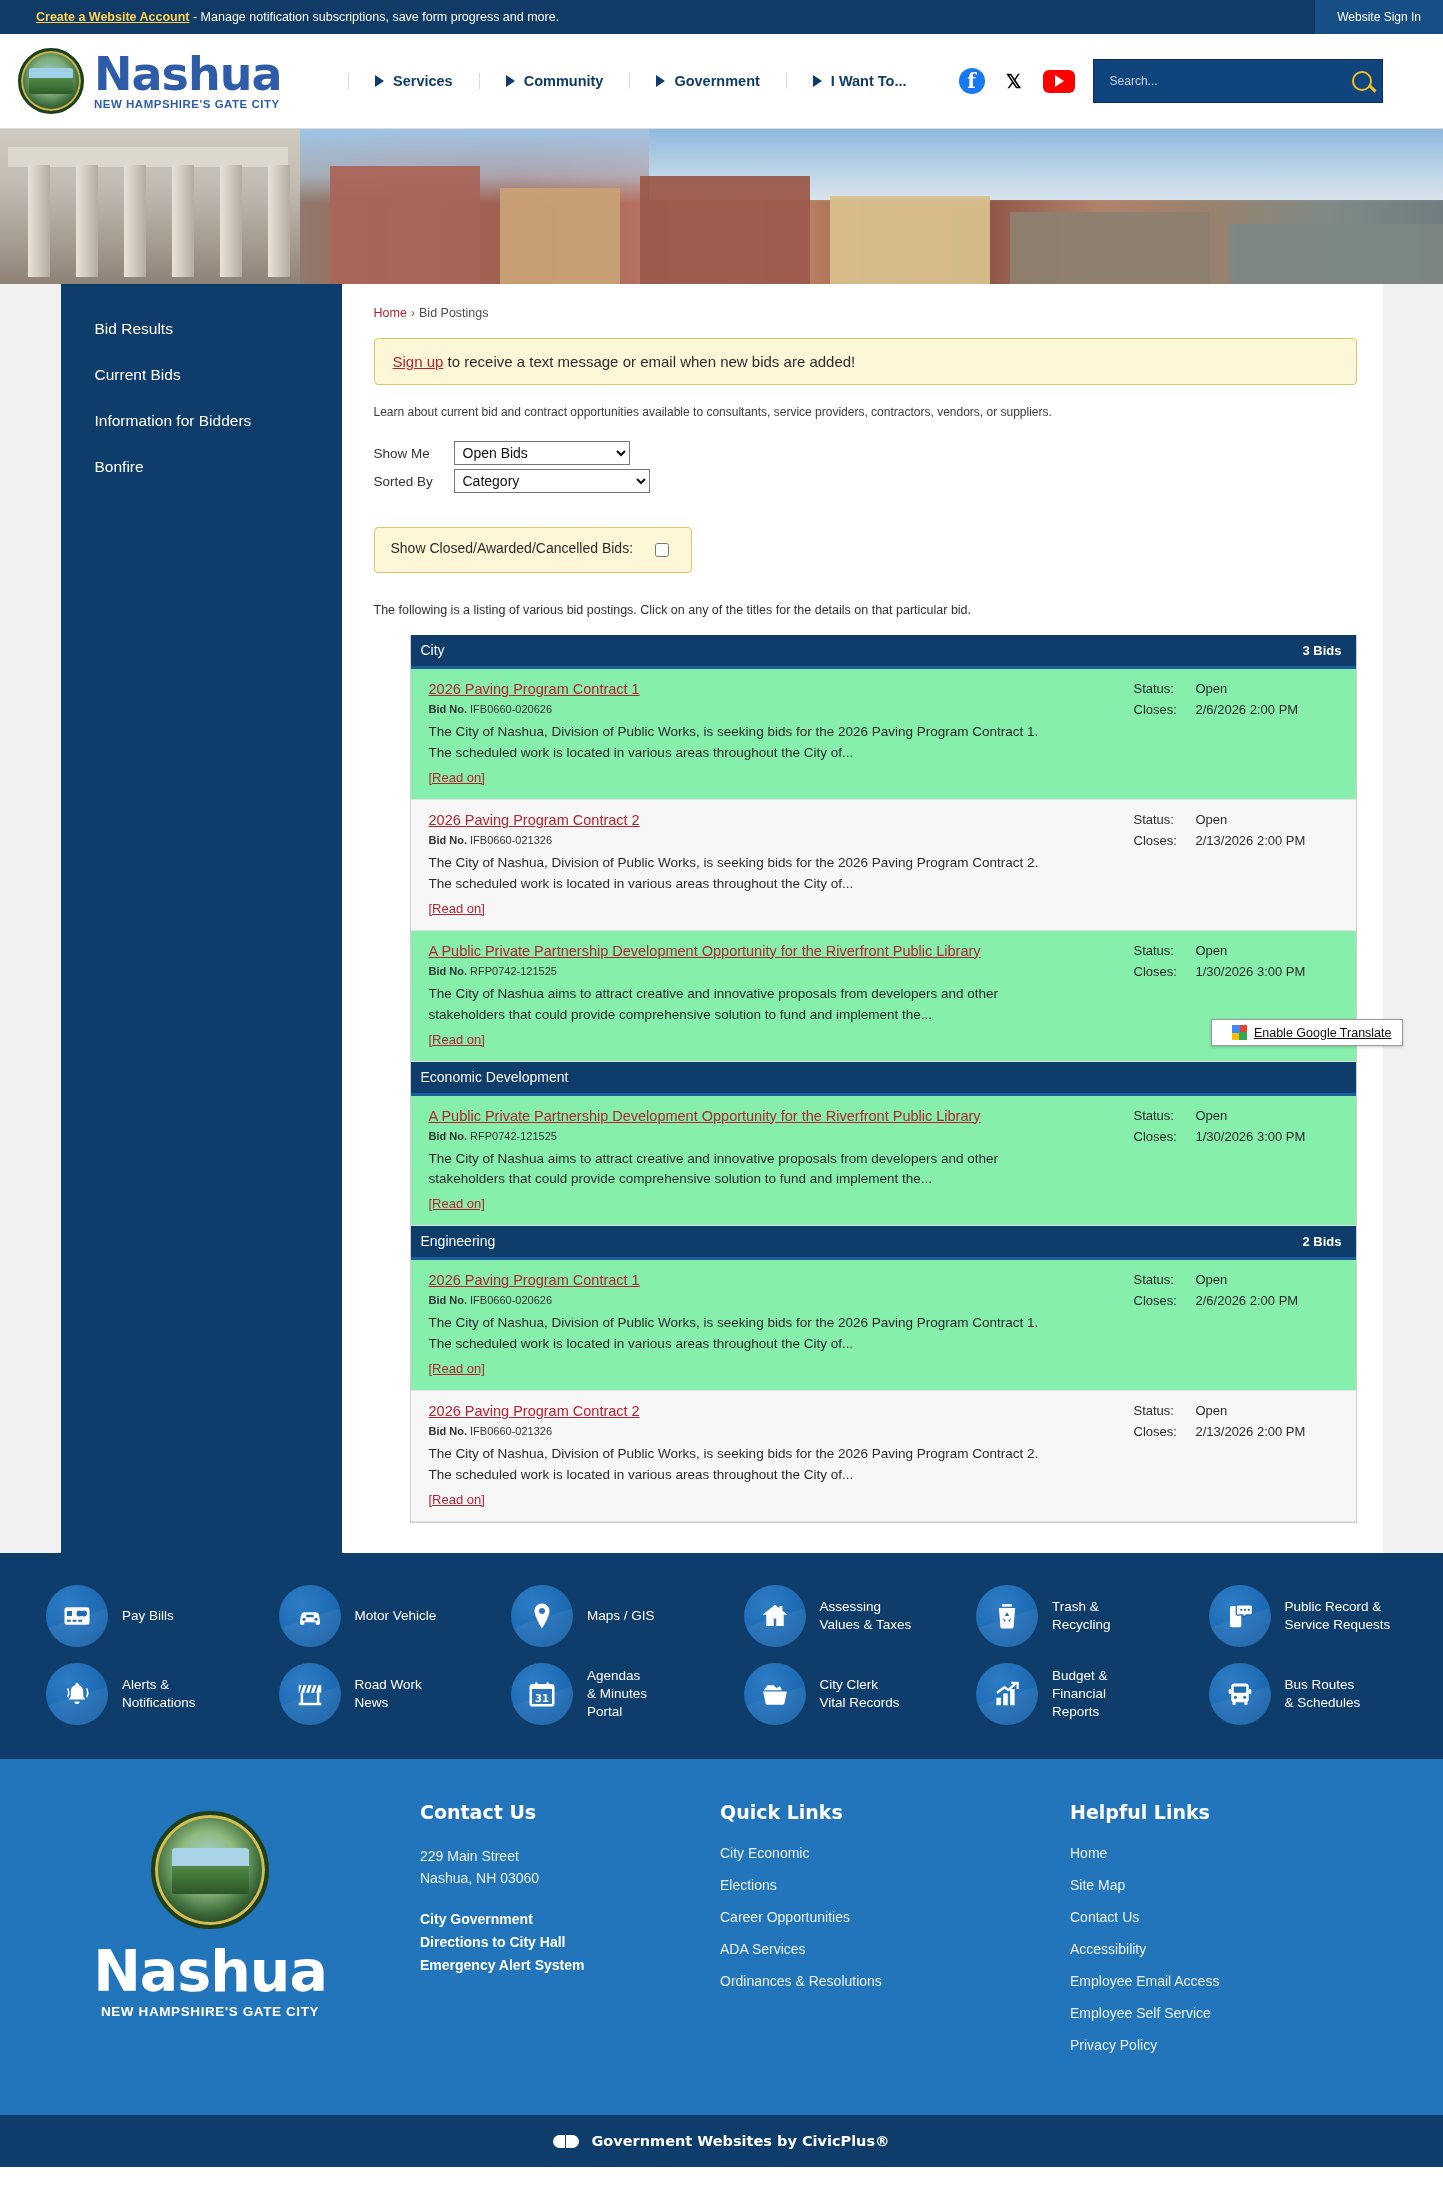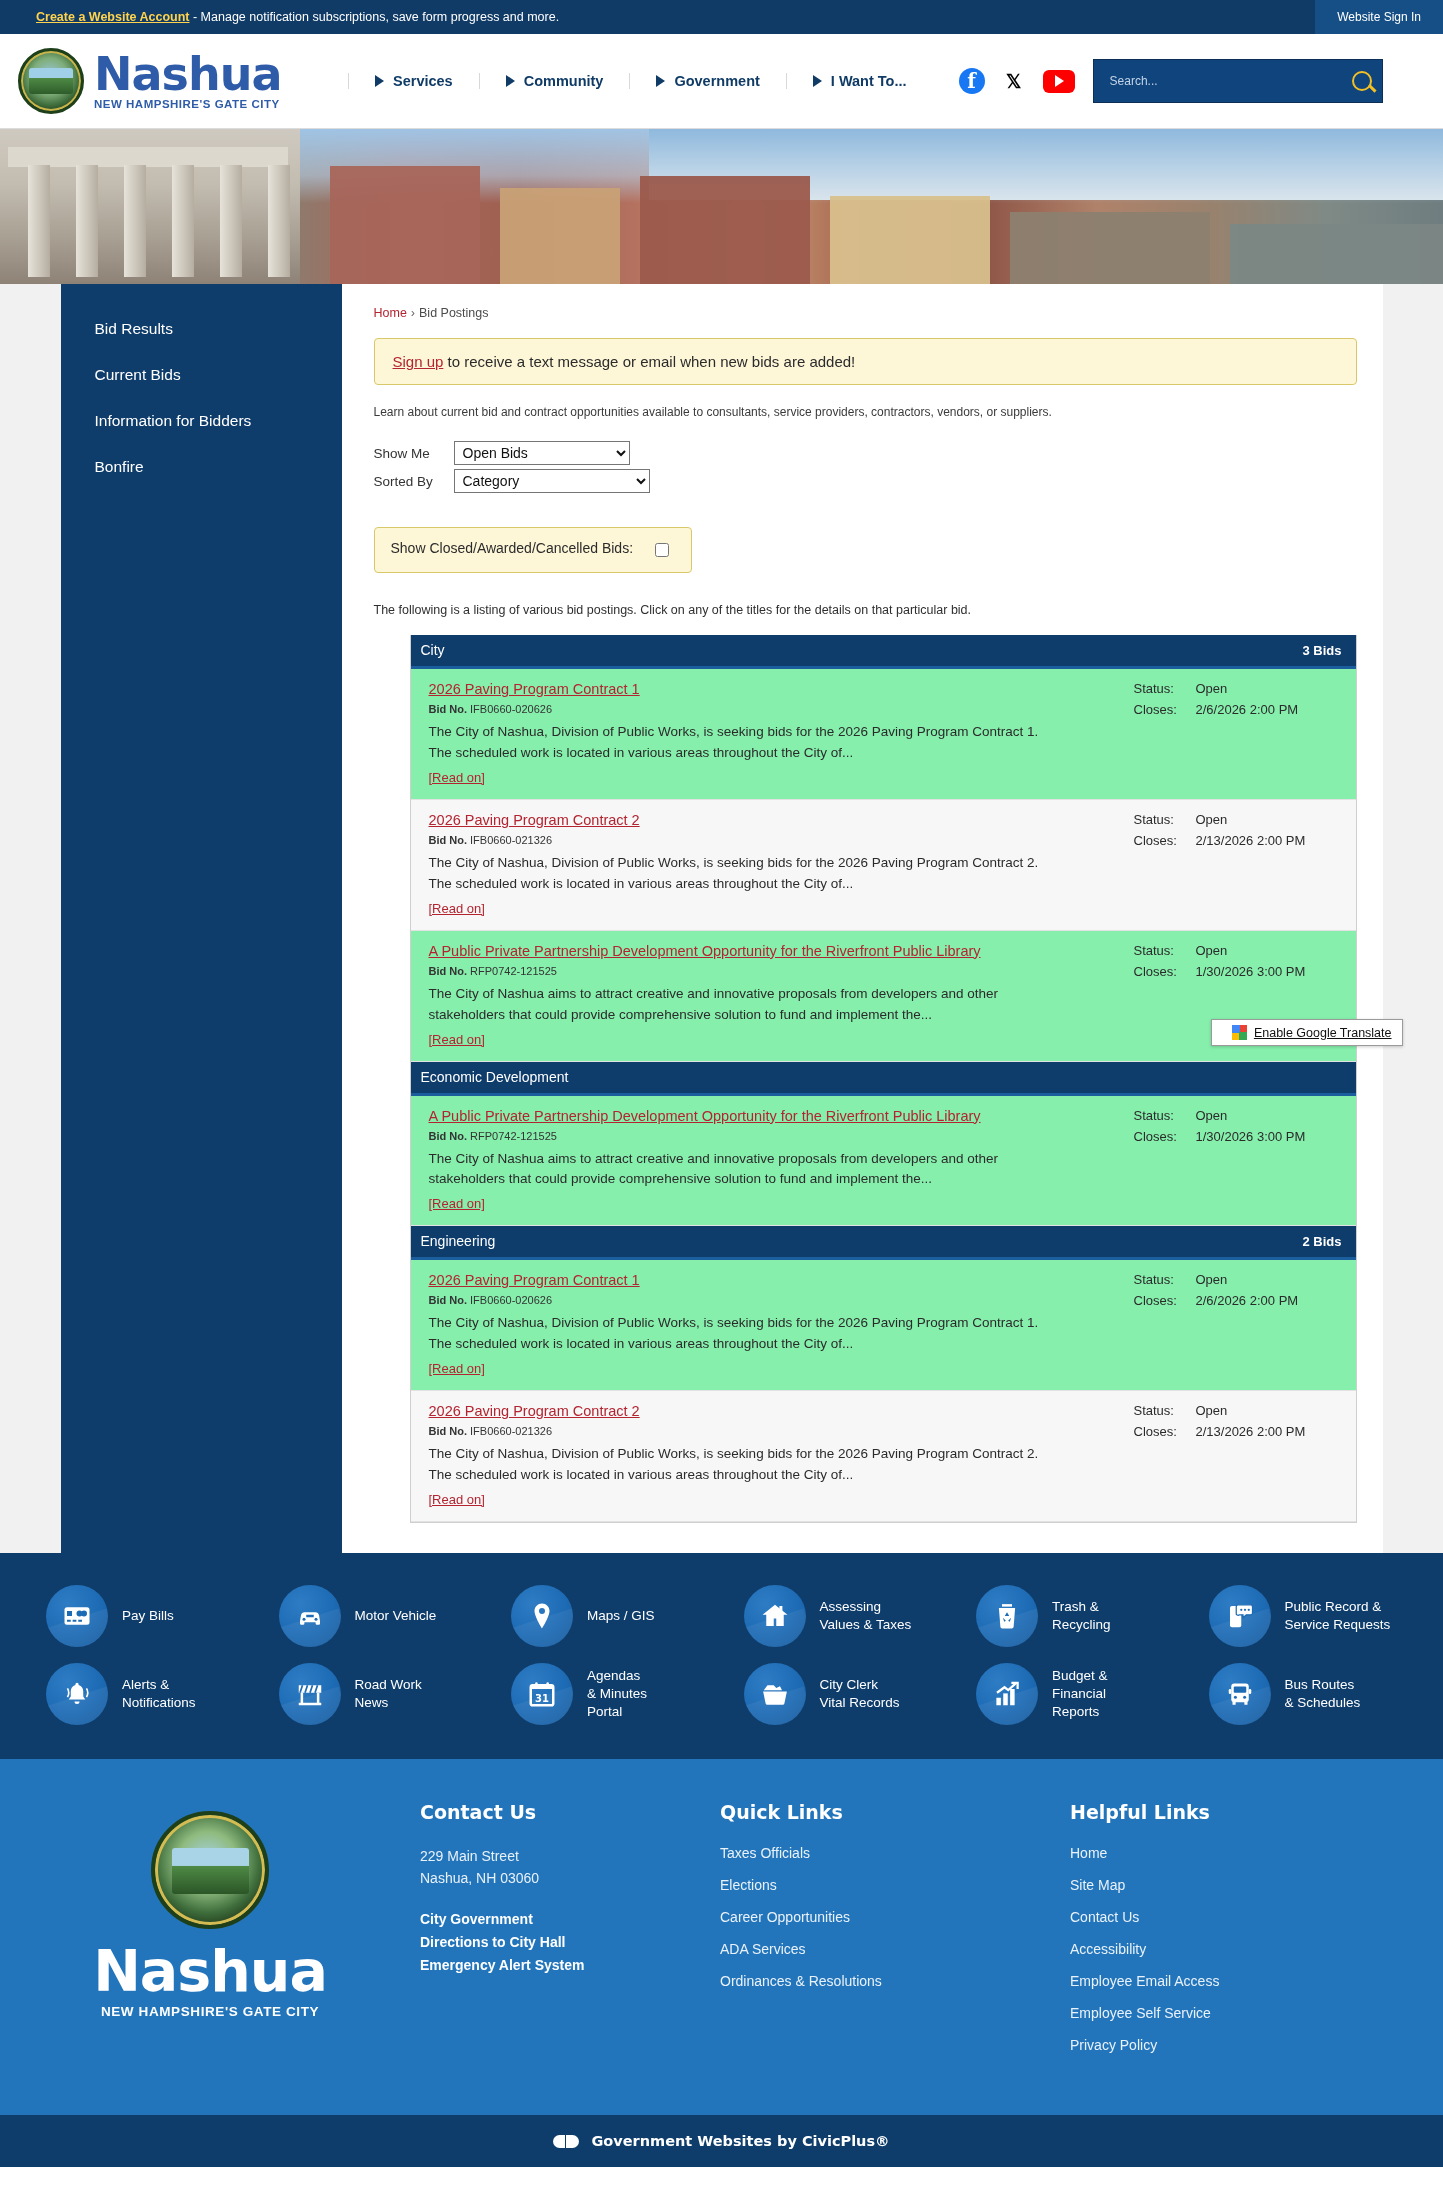--- a/index.html
+++ b/index.html
@@ -849,21 +849,21 @@
     <div class="f-line">229 Main Street</div>
     <div class="f-line">Nashua, NH 03060</div>
     <div class="f-gap"></div>
     <div class="f-bold">City Government</div>
     <div class="f-bold">Directions to City Hall</div>
     <div class="f-bold">Emergency Alert System</div>
   </div>
 
   <div class="f-col quick">
     <div class="f-head">Quick Links</div>
-    <a class="f-link">Taxes Officials</a>
+    <a class="f-link">City Economic</a>
     <a class="f-link">Elections</a>
     <a class="f-link">Career Opportunities</a>
     <a class="f-link">ADA Services</a>
     <a class="f-link">Ordinances &amp; Resolutions</a>
   </div>
 
   <div class="f-col helpful">
     <div class="f-head">Helpful Links</div>
     <a class="f-link">Home</a>
     <a class="f-link">Site Map</a>

